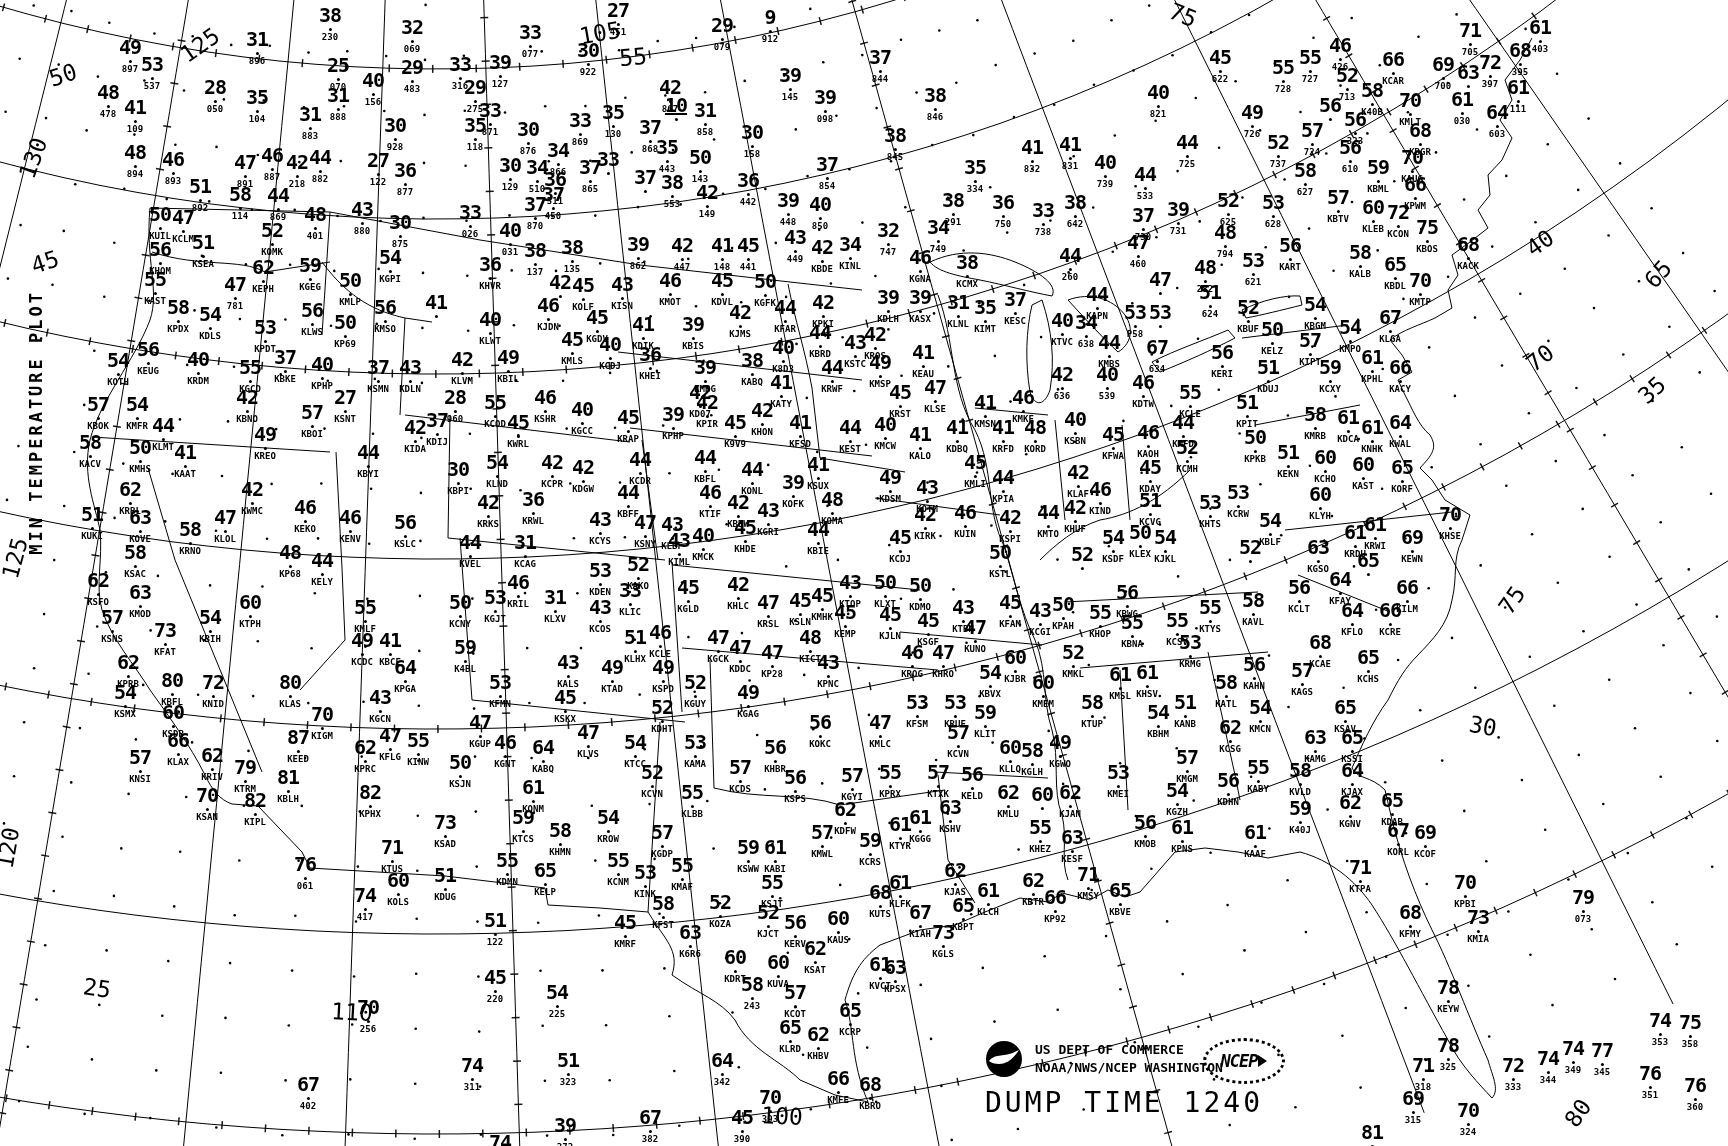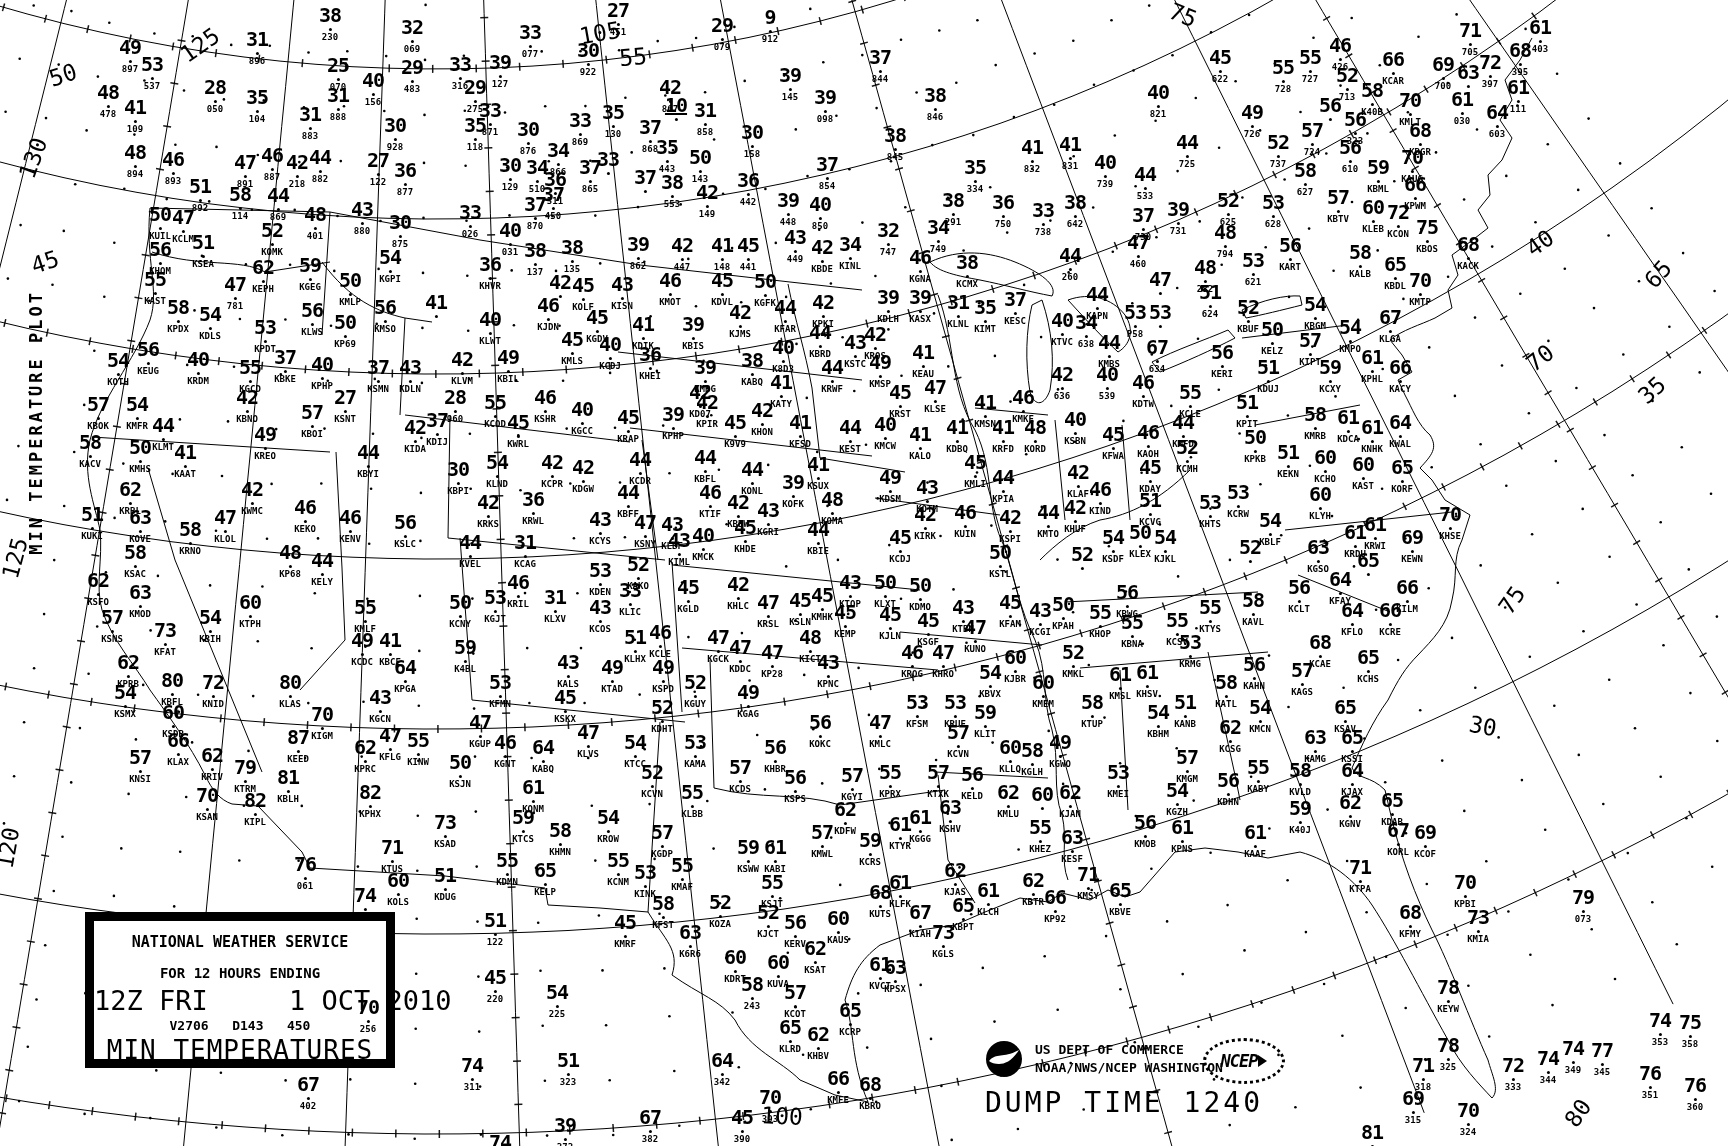--- a/index.html
+++ b/index.html
@@ -3692,27 +3692,20 @@
         <span class="dot"></span>
         <span class="sid">KBVE</span>
       </div>
       <div class="station" style="left: 870px; top: 1072px; transform: translate(-50%, 0px);">
         <span class="t">68</span>
         <span class="dot"></span>
         <span class="sid">KBRO</span>
       </div>
     </div>
 
-  <div id="legend-box">
-    <div class="l1">NATIONAL WEATHER SERVICE</div>
-    <div class="l2">FOR 12 HOURS ENDING</div>
-    <div class="l3">12Z FRI     1 OCT 2010</div>
-    <div class="l4">V2706   D143   450</div>
-    <div class="l5">MIN TEMPERATURES</div>
-  </div>
 
   <div id="credits">
     <svg id="noaa-logo" width="38" height="38" viewBox="0 0 38 38">
       <circle cx="19" cy="19" r="18" fill="#000"></circle>
       <path d="M4,21 C12,12 18,19 34,10 C27,21 20,24 14,24 C10,24 6,23 4,21 Z" fill="#fff"></path>
     </svg>
     <div id="credit-lines">
       <div class="c1">US DEPT OF COMMERCE</div>
       <div class="c2">NOAA/NWS/NCEP WASHINGTON</div>
     </div>

